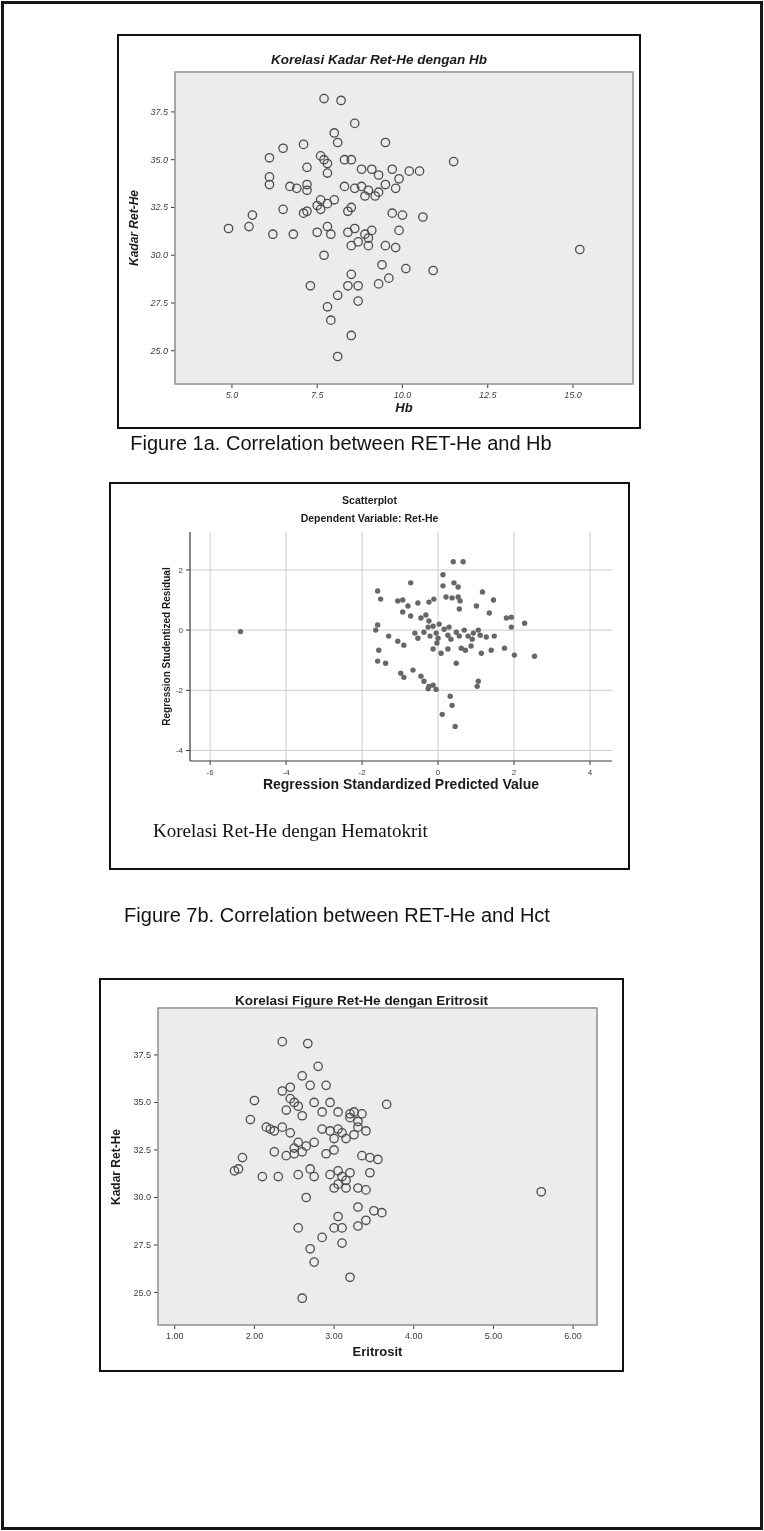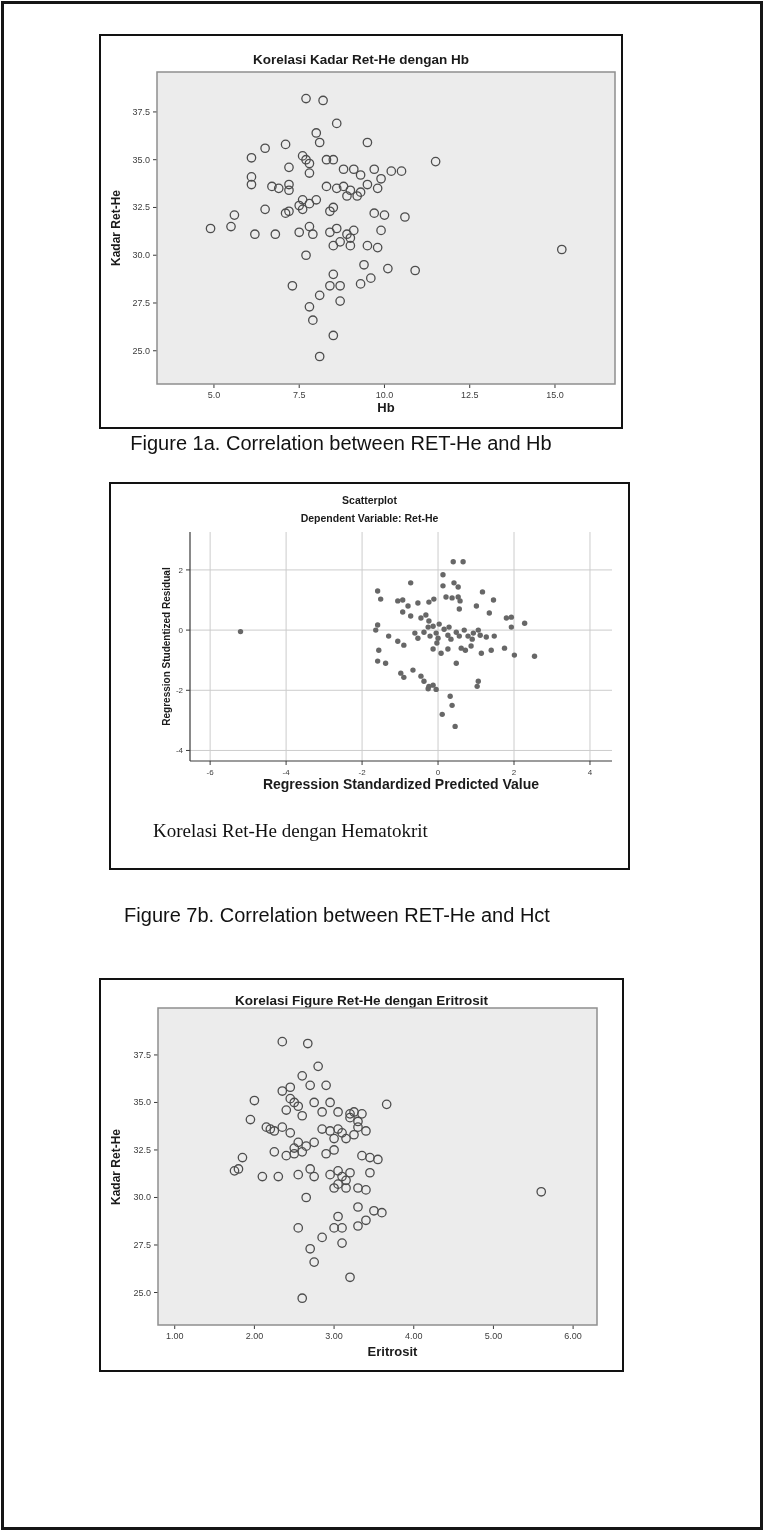--- a/index.html
+++ b/index.html
@@ -1,20 +1,20 @@
 <!DOCTYPE html>
 <html><head>
 <meta charset="utf-8">
 <style>
   html,body{margin:0;padding:0;background:#fff;}
   #stage{position:relative;width:764px;height:1531px;background:#ffffff;
          font-family:"Liberation Sans",sans-serif;overflow:hidden;}
   #page-border{position:absolute;inset:1px;border:3px solid #161616;pointer-events:none;}
   .fig{position:absolute;background:#fff;border:2px solid #121212;}
-  #figA{left:99px;top:34px;width:520px;height:391px;}
+  #figA{left:117px;top:34px;width:520px;height:391px;font-style:italic;}
   #figB{left:109px;top:482px;width:517px;height:384px;}
   #figC{left:99px;top:978px;width:521px;height:390px;}
   .chart-title{position:absolute;left:0;right:0;text-align:center;
                font-weight:bold;color:#1b1b1b;}
   #figA .chart-title{top:16px;font-size:13.5px;}
   #figC .chart-title{top:13px;font-size:13.5px;}
   #figB .t1{top:10px;font-size:10.5px;}
   #figB .t2{top:28px;font-size:10.5px;}
   .plot{position:absolute;overflow:visible;}
   #svgA{left:56px;top:36px;width:458px;height:312px;}
@@ -22,21 +22,21 @@
   #svgC{left:57px;top:28px;width:439px;height:317px;}
   svg text{font-family:"Liberation Sans",sans-serif;}
   .ylab{position:absolute;display:flex;align-items:center;justify-content:center;width:22px;}
   .ylab span{transform:rotate(-90deg);white-space:nowrap;font-weight:bold;color:#1b1b1b;}
   #ylabA{left:4px;top:36px;height:312px;}  #ylabA span{font-size:12px;}
   #ylabB{left:44px;top:48px;height:229px;} #ylabB span{font-size:10px;}
   #ylabC{left:4px;top:28px;height:317px;}  #ylabC span{font-size:12px;}
   .xlab{position:absolute;text-align:center;font-weight:bold;color:#1b1b1b;}
   #xlabA{left:56px;width:458px;top:364px;font-size:13px;}
   #xlabB{left:79px;width:422px;top:292px;font-size:14px;}
-  #xlabC{left:72px;width:439px;top:364px;font-size:13px;}
+  #xlabC{left:57px;width:439px;top:364px;font-size:13px;}
   #noteB{position:absolute;left:42px;top:336px;font-family:"Liberation Serif",serif;
          font-size:19px;color:#111;}
   .cap{position:absolute;transform:translateX(-50%);white-space:nowrap;
        font-size:20px;color:#121212;}
   #capA{left:341px;top:432px;}
   #capB{left:337px;top:904px;}
   #capC{left:360px;top:1406px;}
 </style>
 </head>
 <body>

